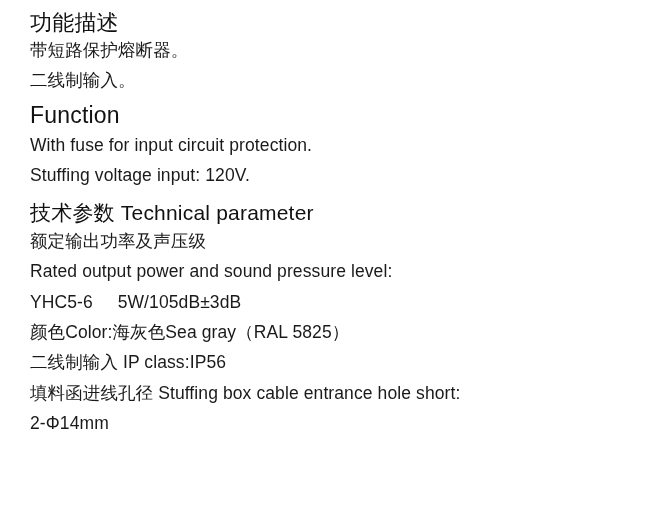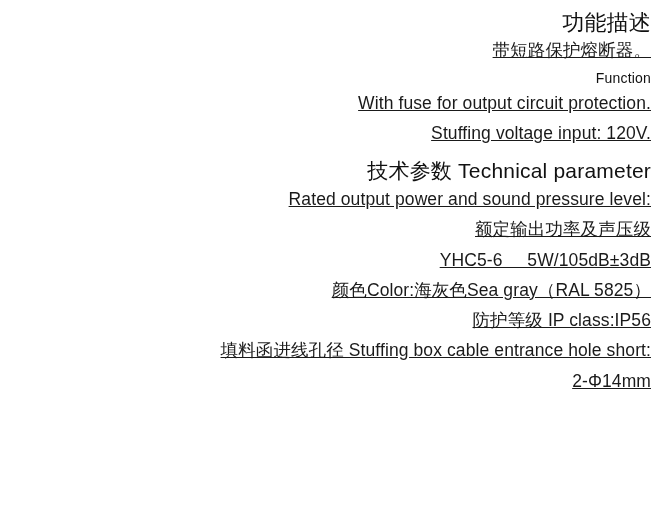--- a/index.html
+++ b/index.html
@@ -11,78 +11,77 @@
     height: 530px;
     background: #ffffff;
     font-family: "Liberation Sans", "DejaVu Sans", sans-serif;
     color: #1a1a1a;
     overflow: hidden;
   }
   .page {
     position: relative;
     width: 660px;
     height: 408px;
-    padding: 8px 9px 0 30px;
+    padding: 8px 16px 0 30px;
     box-sizing: border-box;
-    text-align: right;
   }
   .heading {
     font-size: 22px;
     line-height: 1.32;
     font-weight: 500;
     color: #111111;
     margin: 0 0 2px 0;
     letter-spacing: 0.2px;
   }
   .line {
     font-size: 17.5px;
     line-height: 1.33;
     color: #1a1a1a;
     margin: 0 0 7px 0;
     white-space: pre;
     letter-spacing: 0.1px;
   }
   .block {
     margin: 0 0 2px 0;
-    text-decoration: underline;
   }
   .heading.sub {
     font-size: 21px;
     margin-top: 12px;
     margin-bottom: 3px;
   }
   .heading.fn {
-    font-size: 14px;
+    font-size: 23px;
     margin-top: 6px;
     margin-bottom: 4px;
   }
 </style>
 </head>
 <body>
 
 <div class="page">
 
   <h1 class="heading">功能描述</h1>
 
   <div class="block">
     <p class="line">带短路保护熔断器。</p>
+    <p class="line">二线制输入。</p>
   </div>
 
   <h2 class="heading fn">Function</h2>
 
   <div class="block">
-    <p class="line">With fuse for output circuit protection.</p>
+    <p class="line">With fuse for input circuit protection.</p>
     <p class="line">Stuffing voltage input: 120V.</p>
   </div>
 
   <h2 class="heading sub">技术参数 Technical parameter</h2>
 
   <div class="block">
+    <p class="line">额定输出功率及声压级</p>
     <p class="line">Rated output power and sound pressure level:</p>
-    <p class="line">额定输出功率及声压级</p>
     <p class="line">YHC5-6     5W/105dB±3dB</p>
     <p class="line">颜色Color:海灰色Sea gray（RAL 5825）</p>
-    <p class="line">防护等级 IP class:IP56</p>
+    <p class="line">二线制输入 IP class:IP56</p>
     <p class="line">填料函进线孔径 Stuffing box cable entrance hole short:</p>
     <p class="line">2-Φ14mm</p>
   </div>
 
 </div>
 
 </body></html>

